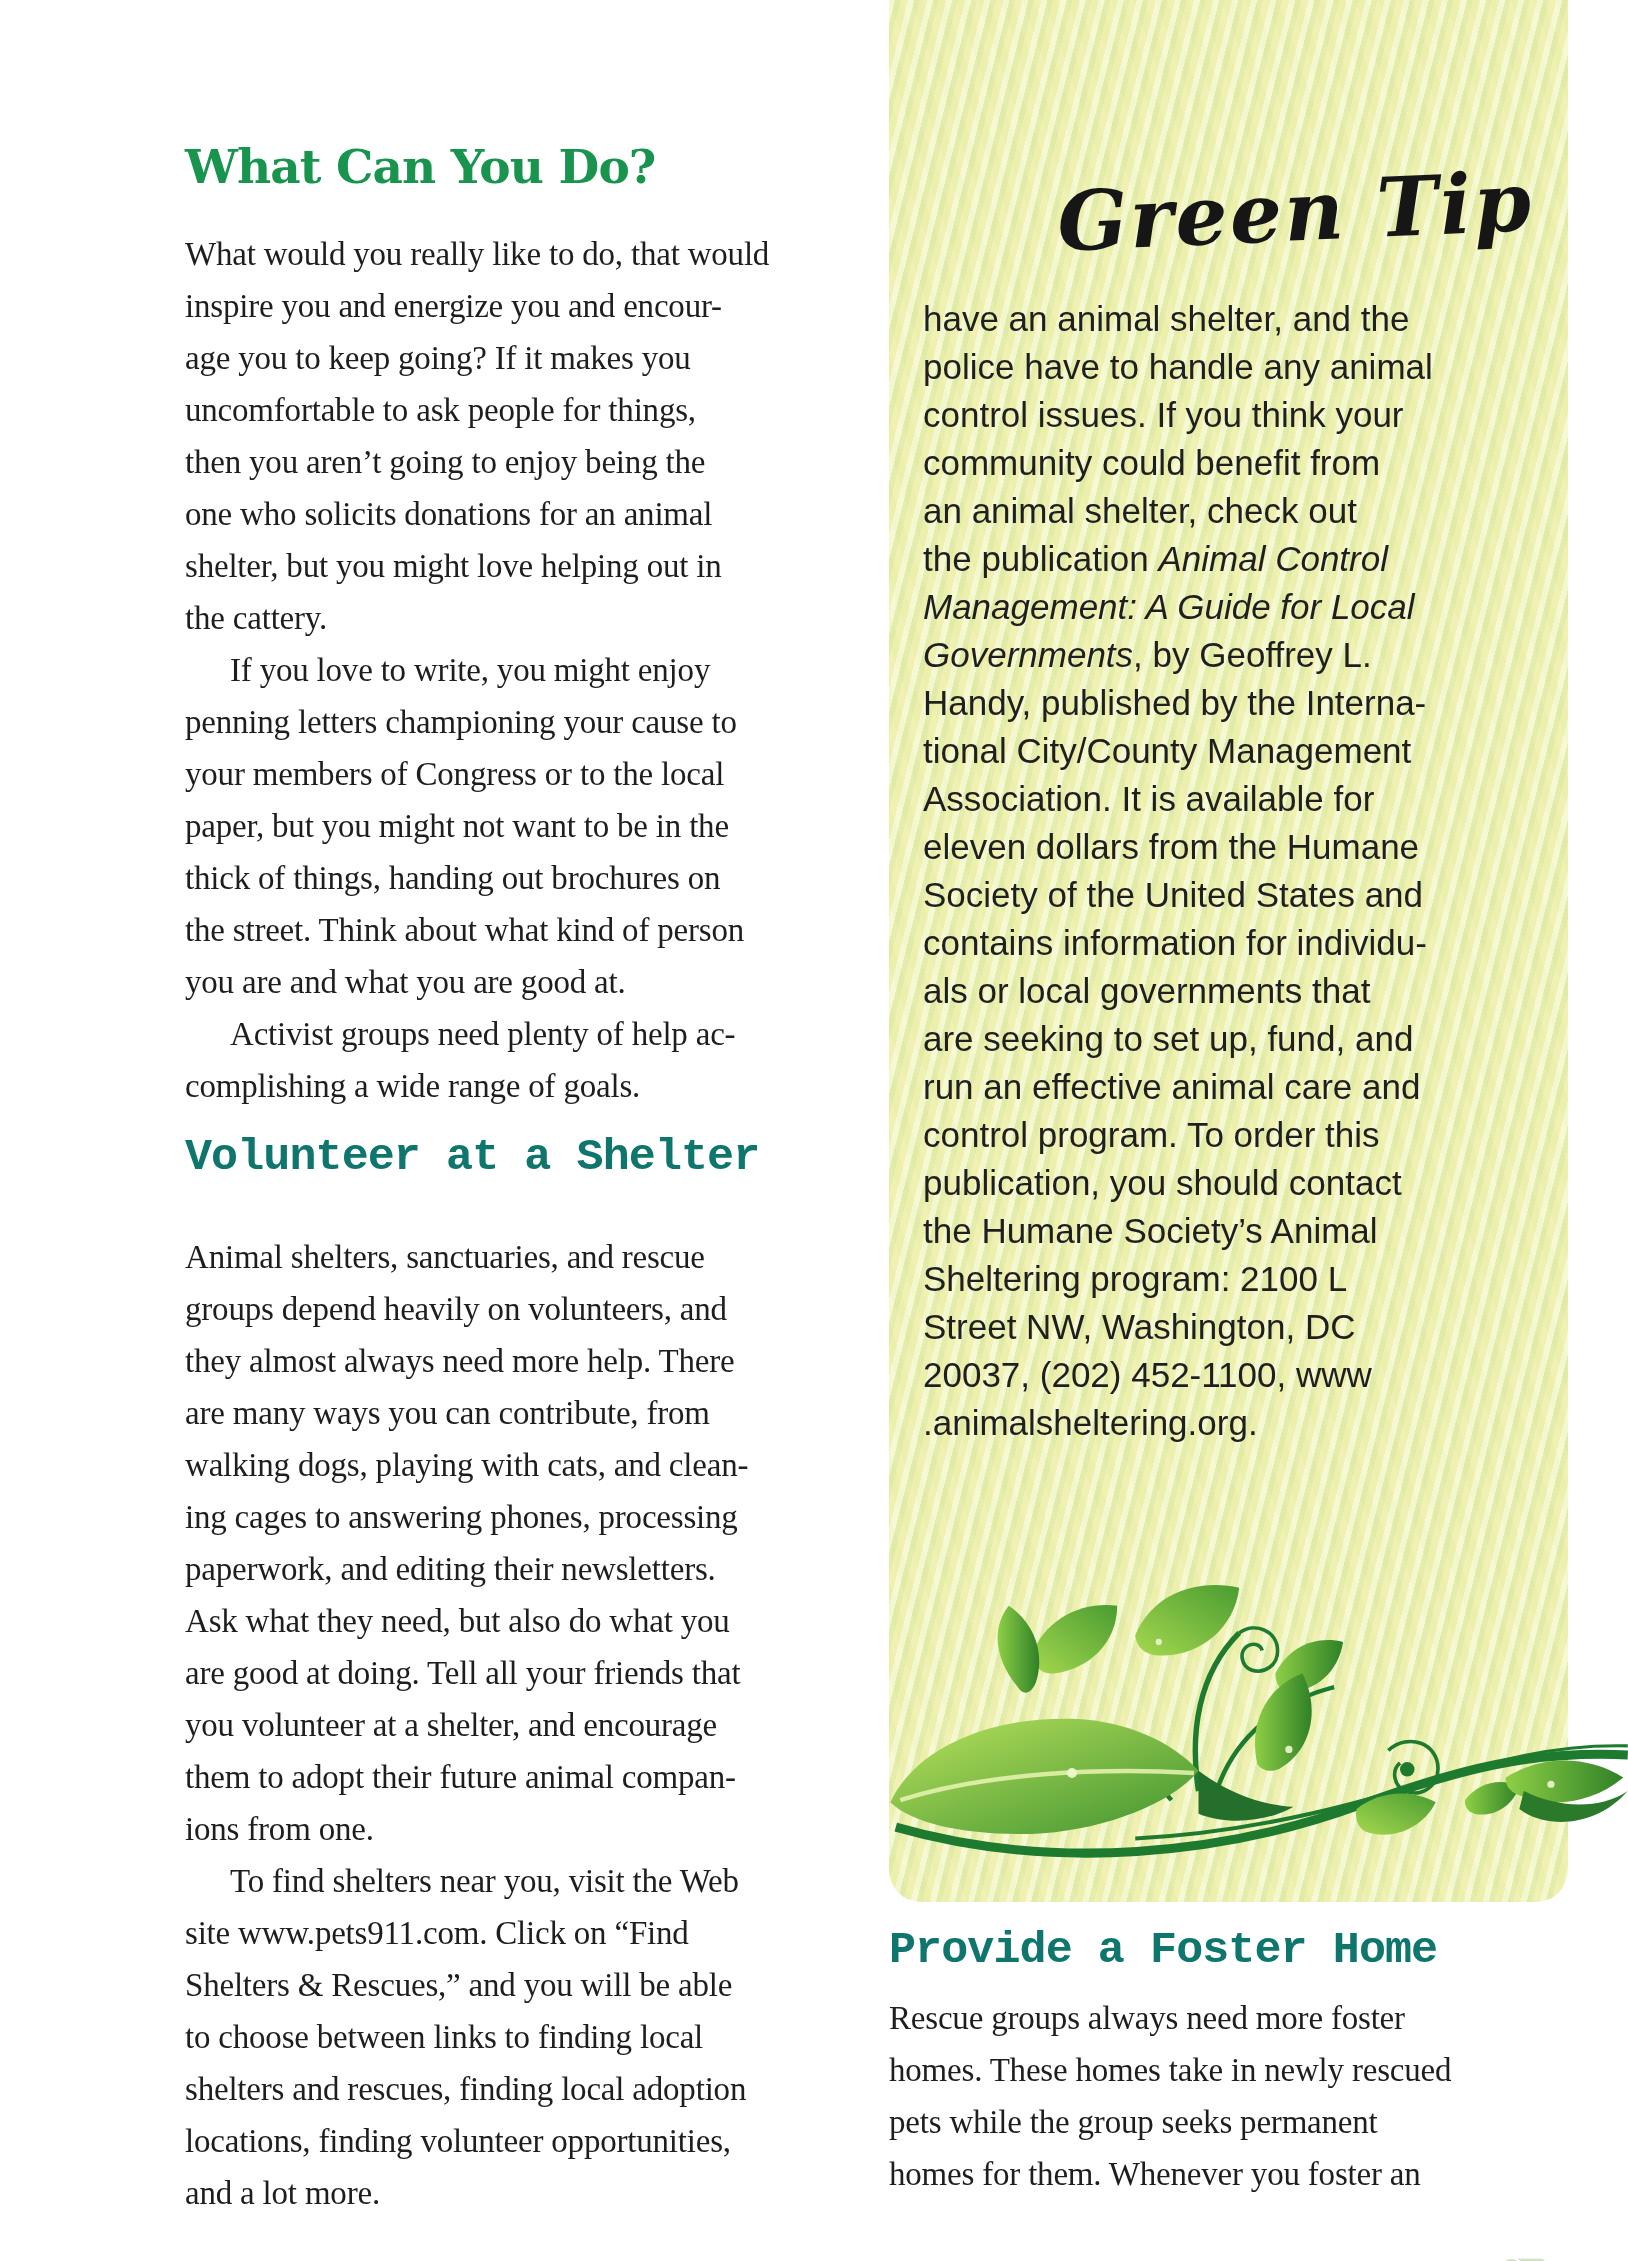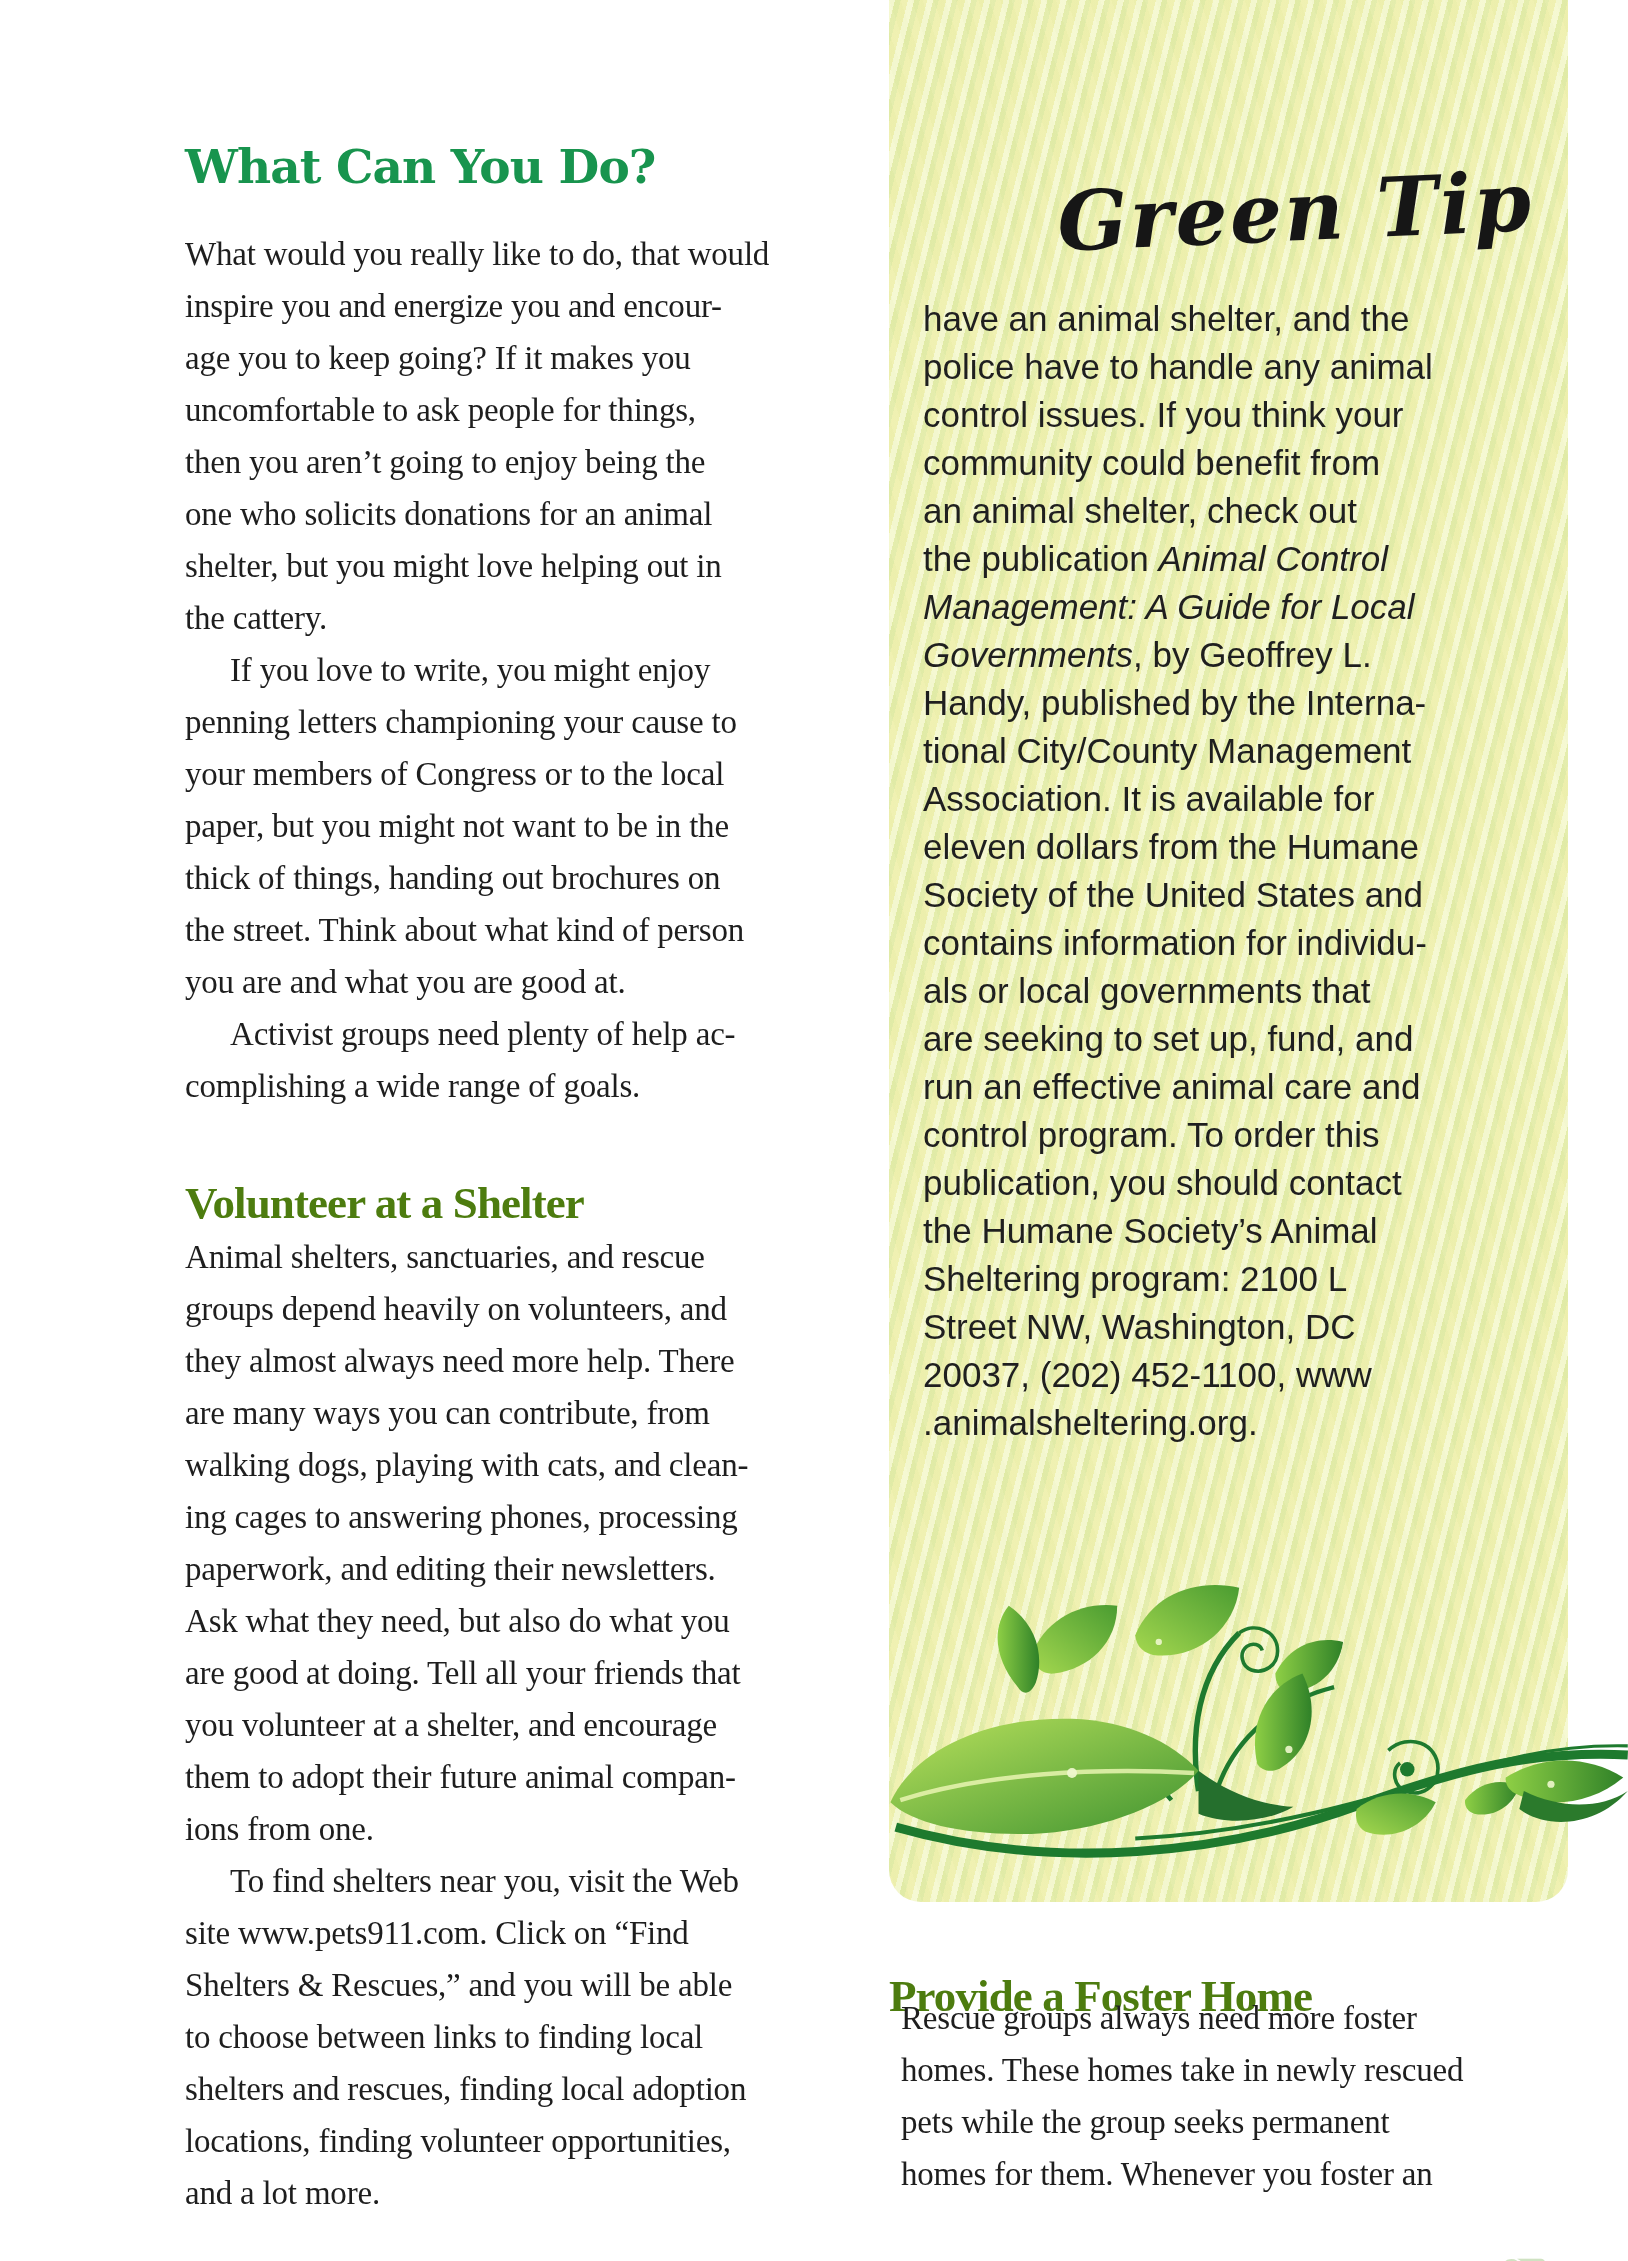--- a/index.html
+++ b/index.html
@@ -16,22 +16,22 @@
   }
   .body-block{
     position:absolute;left:185px;width:692px;
     font-family:"Liberation Serif",serif;font-size:33px;line-height:52px;
     color:#1e1e1e;letter-spacing:-0.2px;margin-top:24px;
   }
   .body-block .line{white-space:nowrap;}
   .para.ind .line:first-child{padding-left:45px;}
   .h-blue{
     position:absolute;left:185px;
-    font-family:Liberation Serif, serif;font-weight:bold;
-    font-size:45px;letter-spacing:-0.9px;color:#4d7c0f;white-space:nowrap;margin-top:45px;
+    font-family:Liberation Mono, monospace;font-weight:bold;
+    font-size:45px;letter-spacing:-0.9px;color:#0f766e;white-space:nowrap;
   }
   
   .tip-box{
     position:absolute;left:889px;top:0;width:679px;height:1902px;
     border-radius:0 0 32px 32px;
     background-color:#e7eeb2;
     background-image:
       repeating-linear-gradient(104deg, rgba(255,255,232,0.55) 0 5.9px, rgba(216,230,152,0.35) 5.9px 11.3px, rgba(247,241,170,0.42) 11.3px 18.5px),
       repeating-linear-gradient(71deg, rgba(240,245,192,0.40) 0 10.4px, rgba(224,236,166,0.28) 10.4px 21px);
   }
@@ -49,21 +49,21 @@
   .tip-text .line{white-space:nowrap;}
   
   .vine{position:absolute;left:882px;top:1538px;width:746px;height:366px;}
   
   .foster-heading{top:1925px;left:889px;}
   .foster-text{
     position:absolute;left:889px;top:1992px;width:724px;
     font-family:"Liberation Serif",serif;font-size:33px;line-height:52px;
     color:#1e1e1e;letter-spacing:-0.2px;
   }
-  .foster-text .line{white-space:nowrap;margin-left:12px;}
+  .foster-text .line{white-space:nowrap;}
   .pagenum-wrap{position:absolute;left:1456px;top:2230px;width:136px;height:154px;}
   .recycle-glyph{
     position:absolute;left:0;top:0;width:136px;text-align:center;
     font-family:"DejaVu Sans",sans-serif;font-size:123px;line-height:145px;
     color:#cfe2c2;
   }
 </style>
 </head>
 <body>
 

